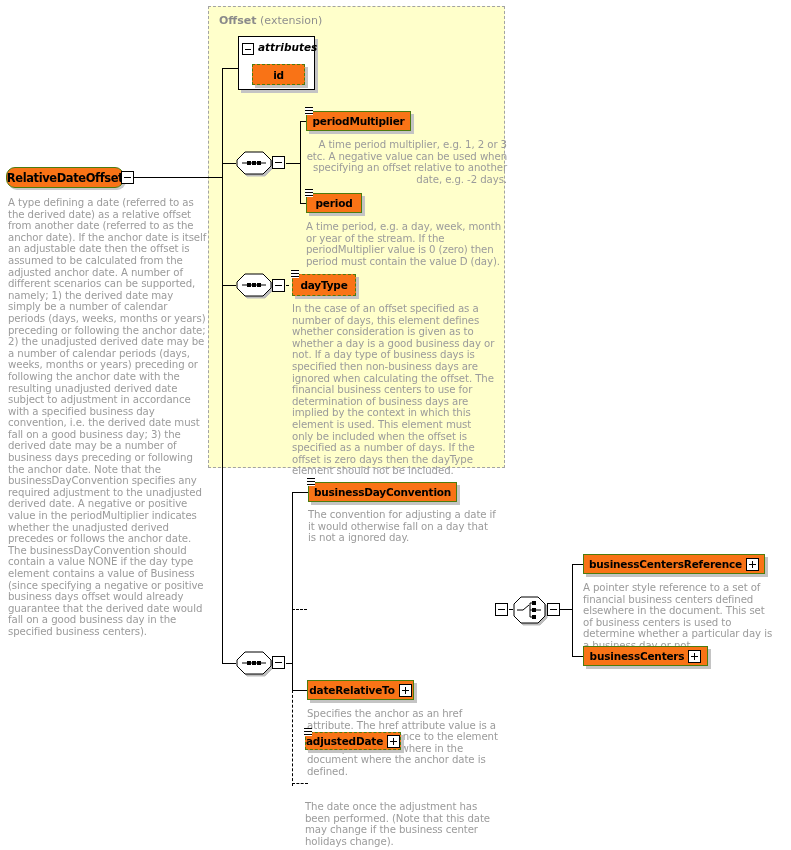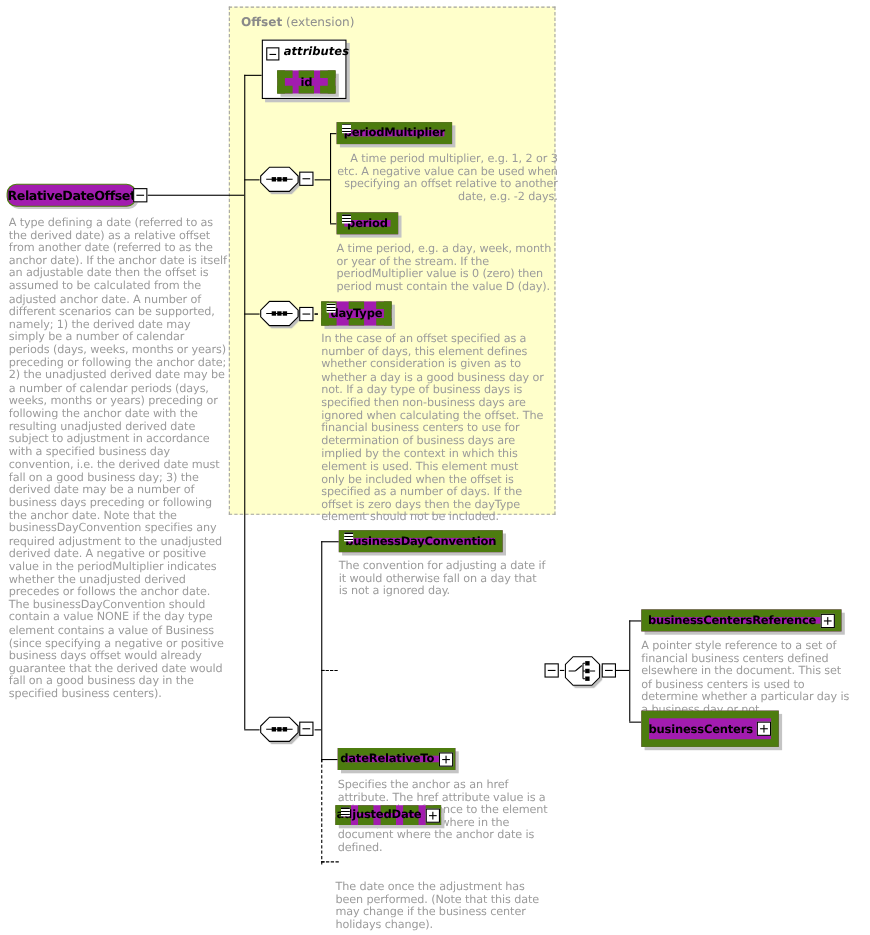--- a/index.html
+++ b/index.html
@@ -8,21 +8,21 @@
     font-family:"DejaVu Sans","Liberation Sans",sans-serif;overflow:hidden;
   }
   
   .ext-box{
     position:absolute;background:#ffffcb;border:1px dashed #a3a3a3;box-sizing:border-box;
   }
   .ext-title{position:absolute;left:10px;top:7px;font-size:11px;color:#8f8f8f;white-space:nowrap;}
   .ext-title b{font-weight:bold;color:#8a8a8a;}
   
   .node{
-    position:absolute;background:#a21caf;border:7px solid #4d7c0f;box-sizing:border-box;
+    position:absolute;background:#f97316;border:1px solid #4d7c0f;box-sizing:border-box;
     box-shadow:3px 3px 0 #c4c4c4;display:flex;align-items:center;justify-content:center;
     gap:4px;font-size:10.5px;font-weight:bold;letter-spacing:-0.2px;white-space:nowrap;
     padding:0 4px;color:#000;cursor:default;
   }
   .node.dashed{border-style:dashed;}
   .node.root{border-width:1.5px;border-radius:9px;font-size:11.5px;letter-spacing:-0.4px;box-shadow:2px 2px 0 #c9c9c9;}
   .node.model{font-weight:normal;border-radius:10px;letter-spacing:-0.3px;font-size:10.5px;}
   
   .ann{
     position:absolute;top:-5px;left:-2px;width:8px;height:8px;background:#fff;
@@ -165,21 +165,21 @@
     <rect x="19" y="19" width="4" height="4" fill="#000"></rect>
   </svg>
   <div class="toggle" style="left:547px;top:603px;"></div>
 
   <div class="node" style="left:583px;top:554px;width:182px;height:20px;">
     <span>businessCentersReference</span>
     <span class="toggle plus inline"></span>
   </div>
   <div class="desc" style="left:583px;top:582px;width:192px;">A pointer style reference to a set of financial business centers defined elsewhere in the document. This set of business centers is used to determine whether a particular day is a business day or not.</div>
 
-  <div class="node" style="left:583px;top:646px;width:125px;height:33px;">
+  <div class="node" style="left:583px;top:646px;width:125px;height:20px;">
     <span>businessCenters</span>
     <span class="toggle plus inline"></span>
   </div>
 
   <div class="node" style="left:307px;top:680px;width:107px;height:20px;">
     <span>dateRelativeTo</span>
     <span class="toggle plus inline"></span>
   </div>
   <div class="desc" style="left:307px;top:708px;width:203px;">Specifies the anchor as an href attribute. The href attribute value is a pointer style reference to the element or component elsewhere in the document where the anchor date is defined.</div>
 

